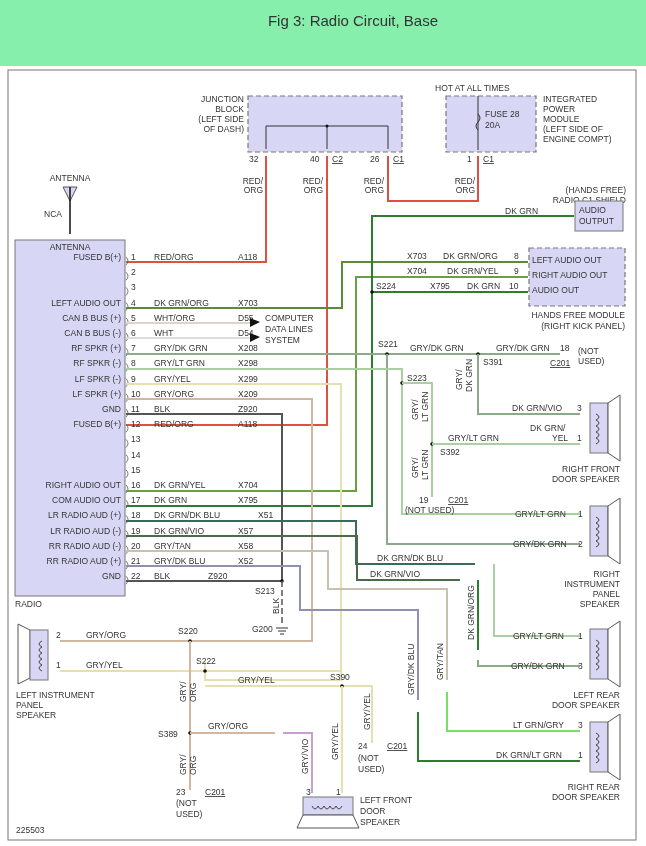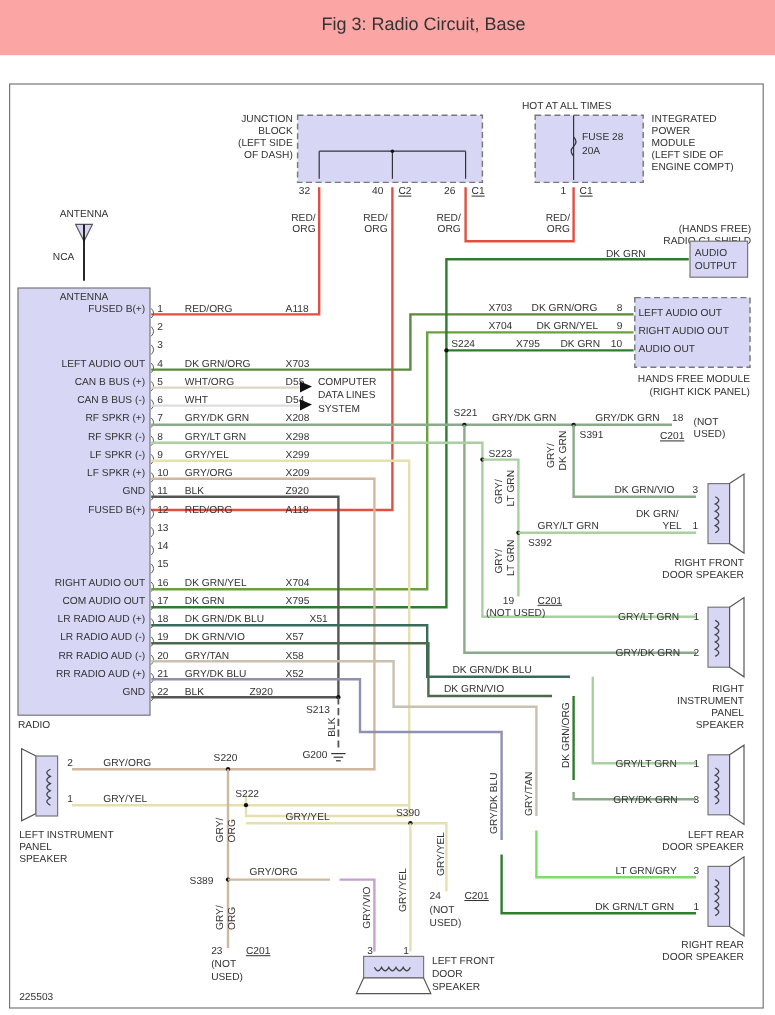--- a/index.html
+++ b/index.html
@@ -1,17 +1,17 @@
 <!DOCTYPE html>
 <html><head>
 <meta charset="utf-8">
 <style>
   html, body { margin: 0; padding: 0; background: #ffffff; }
   body { width: 646px; height: 846px; position: relative; overflow: hidden; font-family: "Liberation Sans", sans-serif; }
-  .titlebar { position: absolute; left: 0; top: 0; width: 646px; height: 46px; background: #fca5a5; }
+  .titlebar { position: absolute; left: 0; top: 0; width: 646px; height: 66px; background: #86efac; }
   .titlebar .title { position: absolute; left: 0; width: 646px; top: 12px; text-align: center; font-size: 15px; color: #333; padding-left: 60px; box-sizing: border-box; }
   svg { position: absolute; left: 0; top: 0; }
   svg text { font-family: "Liberation Sans", sans-serif; font-size: 8.5px; fill: #333; }
   .w { fill: none; stroke-width: 2; }
   .box { fill: #d7d7f5; stroke: #777; stroke-width: 1; }
   .dash { fill: #d7d7f5; stroke: #777; stroke-width: 1.2; stroke-dasharray: 5 3; }
   .conn { fill: none; stroke: #555; stroke-width: 0.8; }
   .dot { fill: #111; }
 </style>
 </head>

